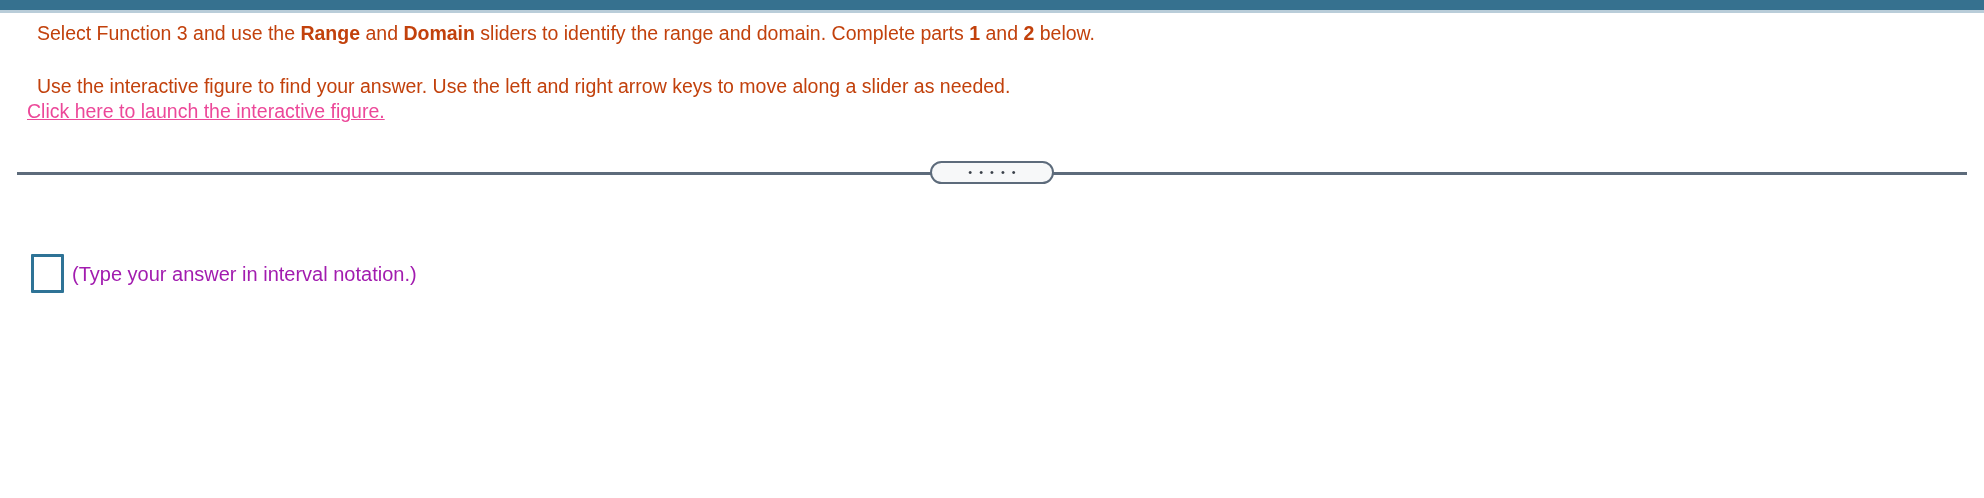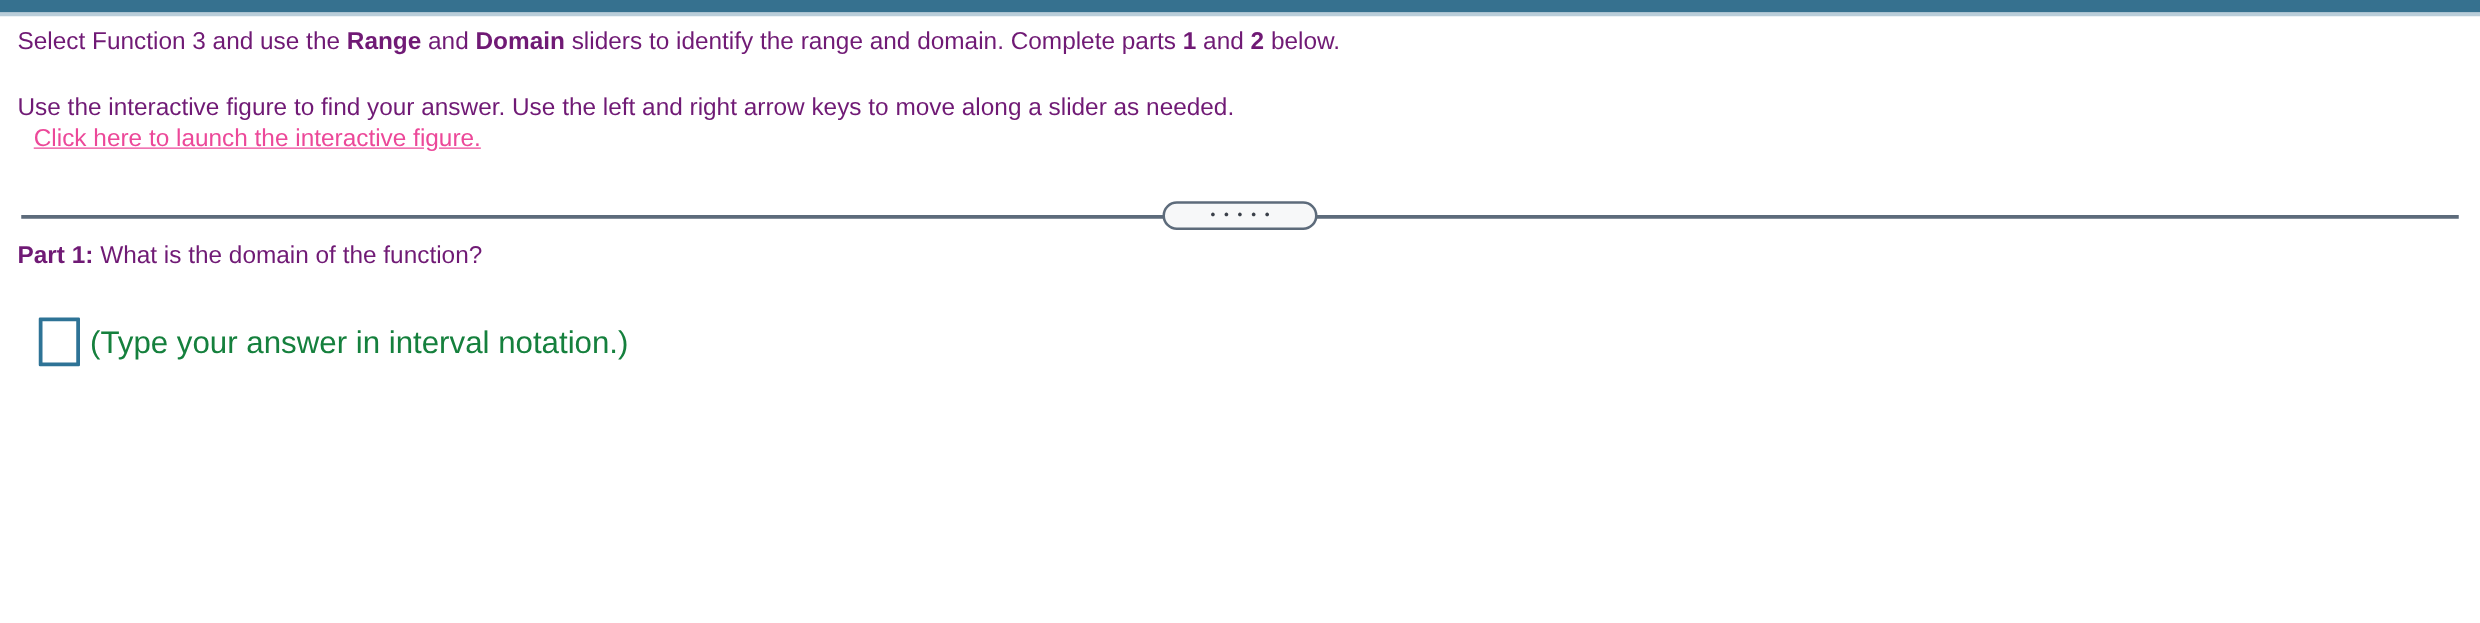--- a/index.html
+++ b/index.html
@@ -22,25 +22,25 @@
     background: #36718F;
   }
   .topbar-strip {
     position: absolute;
     left: 0; top: 10px;
     width: 100%; height: 3px;
     background: #B9CDD9;
   }
   .textline {
     position: absolute;
-    left: 14px;
+    left: 37px;
     margin: 0;
     font-size: 19.5px;
     line-height: 24px;
-    color: #701a75;
+    color: #c2410c;
     white-space: nowrap;
   }
   .textline b { font-weight: 700; }
   .line1 { top: 21px; }
   .line2 { top: 74px; }
   .launch-link {
     position: absolute;
     left: 27px;
     top: 99px;
     font-size: 19.5px;
@@ -94,23 +94,23 @@
     padding: 0;
     font-size: 19.5px;
     font-family: "Liberation Sans", "DejaVu Sans", sans-serif;
     outline: none;
     background: #ffffff;
   }
   .answer-hint {
     position: absolute;
     left: 72px;
     top: 262px;
-    font-size: 25px;
+    font-size: 20px;
     line-height: 24px;
-    color: #15803d;
+    color: #a21caf;
     white-space: nowrap;
   }
 </style>
 </head>
 <body>
 
 <div class="page">
 
   <div class="topbar"></div>
   <div class="topbar-strip"></div>
@@ -119,18 +119,17 @@
 
   <p class="textline line2">Use the interactive figure to find your answer. Use the left and right arrow keys to move along a slider as needed.</p>
 
   <a class="launch-link" href="#">Click here to launch the interactive figure.</a>
 
   <div class="divider"></div>
   <div class="divider-handle">
       <span class="grip-dots">•••••</span>
     </div>
 
-  <p class="textline part1"><b>Part 1:</b><span> What is the domain of the function?</span></p>
 
   <input type="text" class="answer-box" value="" style="">
   <span class="answer-hint">(Type your answer in interval notation.)</span>
 
 </div>
 
 </body></html>

